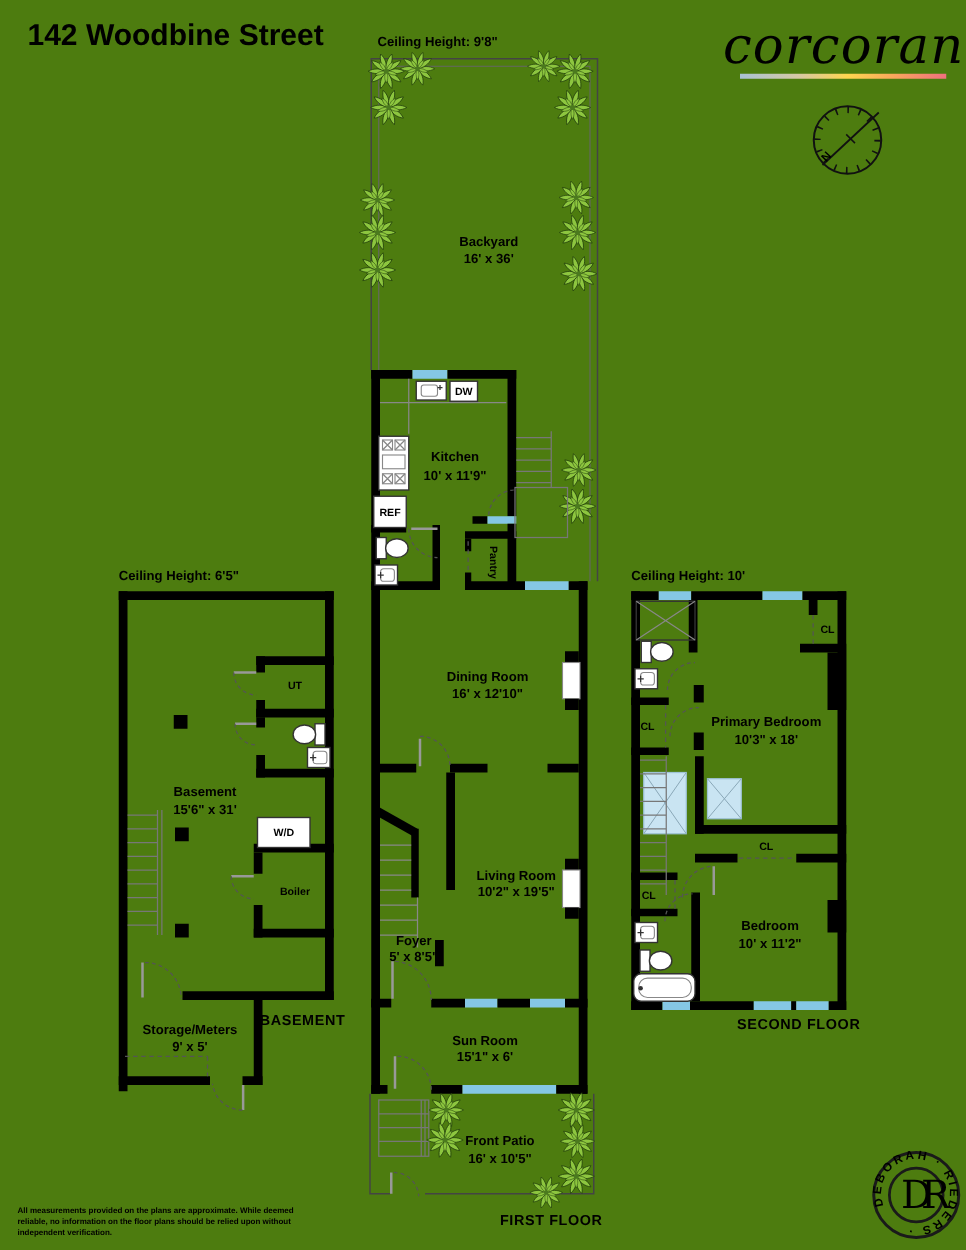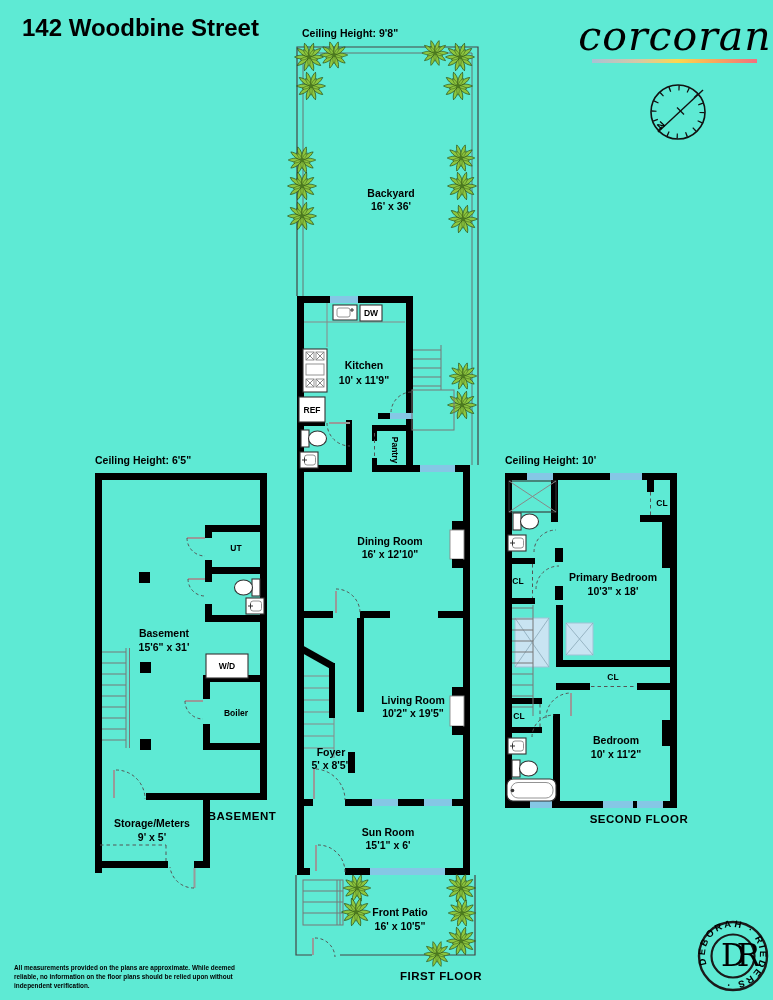--- a/index.html
+++ b/index.html
@@ -1,16 +1,16 @@
 <!DOCTYPE html>
 <html><head>
 <meta charset="utf-8">
 <style>
   html,body{margin:0;padding:0;background:#fff;}
-  #page{position:relative;width:773px;height:1000px;background:#5eead4;overflow:hidden;
+  #page{position:relative;width:773px;height:1000px;background:#4d7c0f;overflow:hidden;
         font-family:"Liberation Sans", sans-serif;}
   svg{position:absolute;left:0;top:0;}
   text{font-family:"Liberation Sans", sans-serif;fill:#000;}
   .room-name{font-size:10.5px;font-weight:bold;text-anchor:middle;}
   .room-dims{font-size:10.5px;font-weight:bold;text-anchor:middle;}
   .small-lbl{font-size:8.5px;font-weight:bold;text-anchor:middle;}
   .floor-lbl{font-size:11.5px;font-weight:bold;text-anchor:middle;letter-spacing:.5px;}
   .ceil-lbl{font-size:10.5px;font-weight:bold;}
   .title-lbl{font-size:24px;font-weight:bold;}
   .brand-lbl{font-family:"DejaVu Serif", serif;font-style:italic;font-size:41px;text-anchor:middle;letter-spacing:1px;}

